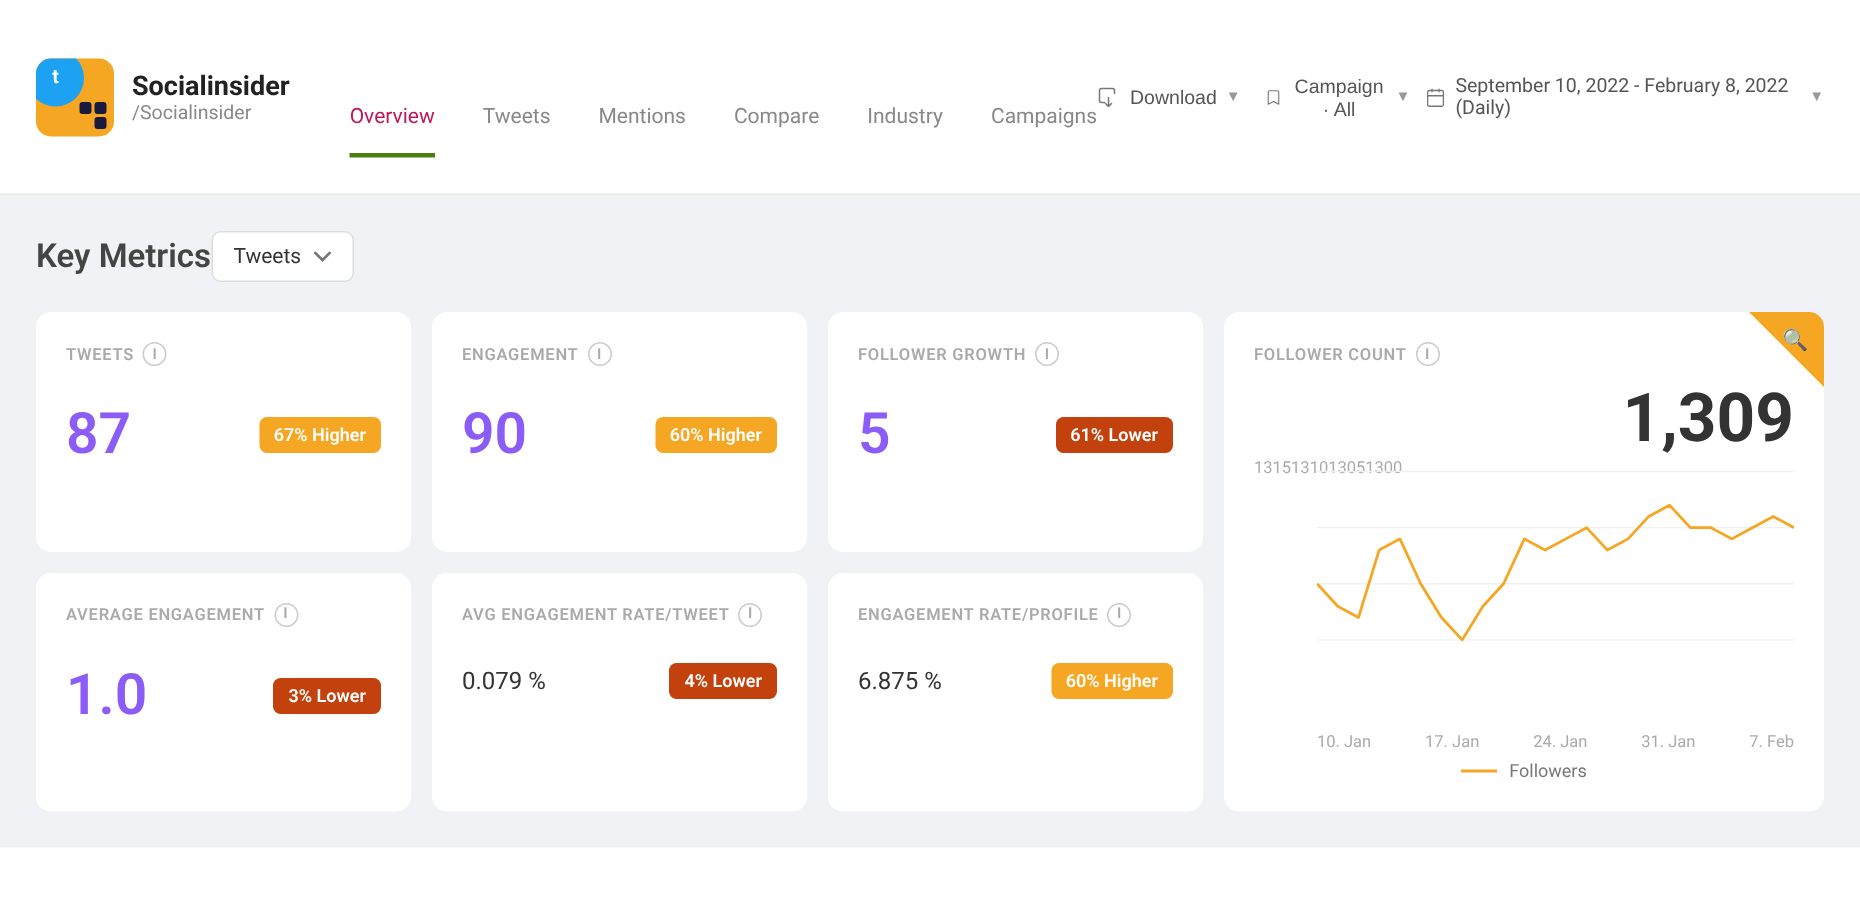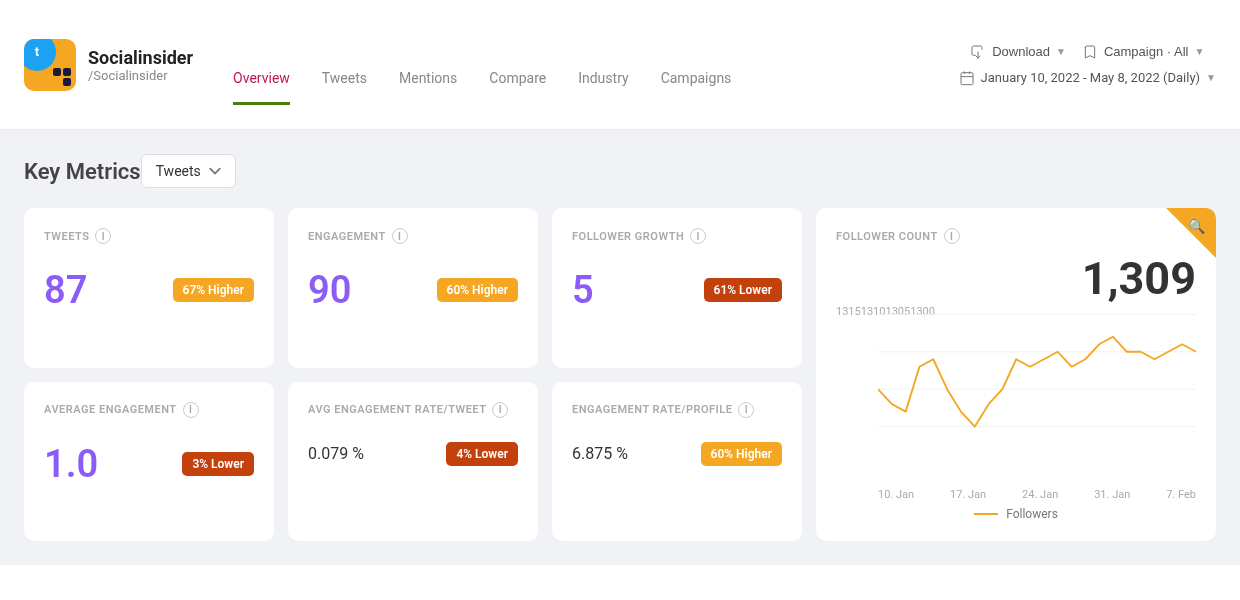--- a/index.html
+++ b/index.html
@@ -11,21 +11,21 @@
     .header { background: #fff; padding: 0 24px; border-bottom: 1px solid #e8e8e8; display: flex; align-items: center; justify-content: space-between; height: 130px; }
     .brand { display: flex; align-items: center; gap: 12px; }
     .avatar { width: 52px; height: 52px; background: #f5a623; border-radius: 10px; display: flex; align-items: center; justify-content: center; position: relative; overflow: hidden; }
     .brand-info h2 { font-size: 18px; font-weight: 700; color: #222; }
     .brand-info p { font-size: 13px; color: #888; }
 
     .nav { display: flex; align-items: center; gap: 32px; margin-left: 40px; height: 100%; padding-top: 20px; }
     .nav-item { font-size: 14px; color: #888; cursor: pointer; padding-bottom: 8px; border-bottom: 3px solid transparent; height: 60px; display: flex; align-items: flex-end; padding-bottom: 16px; }
     .nav-item.active { color: #f5a623; border-bottom: 3px solid #f5a623; }
 
-    .header-right { display: flex; flex-direction: column; gap: 10px; align-items: center; }
+    .header-right { display: flex; gap: 10px; align-items: flex-start; }
     .header-actions { display: flex; gap: 16px; }
     .action-btn { display: flex; align-items: center; gap: 6px; font-size: 13px; color: #555; cursor: pointer; border: none; background: none; }
     .action-btn svg { width: 16px; height: 16px; stroke: #777; fill: none; }
     .dropdown-arrow { font-size: 10px; color: #999; }
 
     .date-btn { display: flex; align-items: center; gap: 6px; font-size: 13px; color: #555; cursor: pointer; }
     .date-btn svg { width: 16px; height: 16px; stroke: #777; fill: none; }
 
     
     .main { background: #f0f2f5; padding: 24px; }
@@ -116,21 +116,21 @@
           <span class="dropdown-arrow">▼</span>
         </button>
       </div>
       <div class="date-btn">
         <svg viewBox="0 0 24 24" stroke-width="1.5">
           <rect x="3" y="4" width="18" height="18" rx="2" ry="2"></rect>
           <line x1="16" y1="2" x2="16" y2="6"></line>
           <line x1="8" y1="2" x2="8" y2="6"></line>
           <line x1="3" y1="10" x2="21" y2="10"></line>
         </svg>
-        <span>January 10, 2022 - May 8, 2022 (Daily)</span>
+        <span>September 10, 2022 - February 8, 2022 (Daily)</span>
         <span class="dropdown-arrow">▼</span>
       </div>
     </div>
   </div>
 
   <div class="main">
     <div class="section-header">
       <h2 class="section-title">Key Metrics</h2>
       <div class="filter-select">
         <span>Tweets</span>

